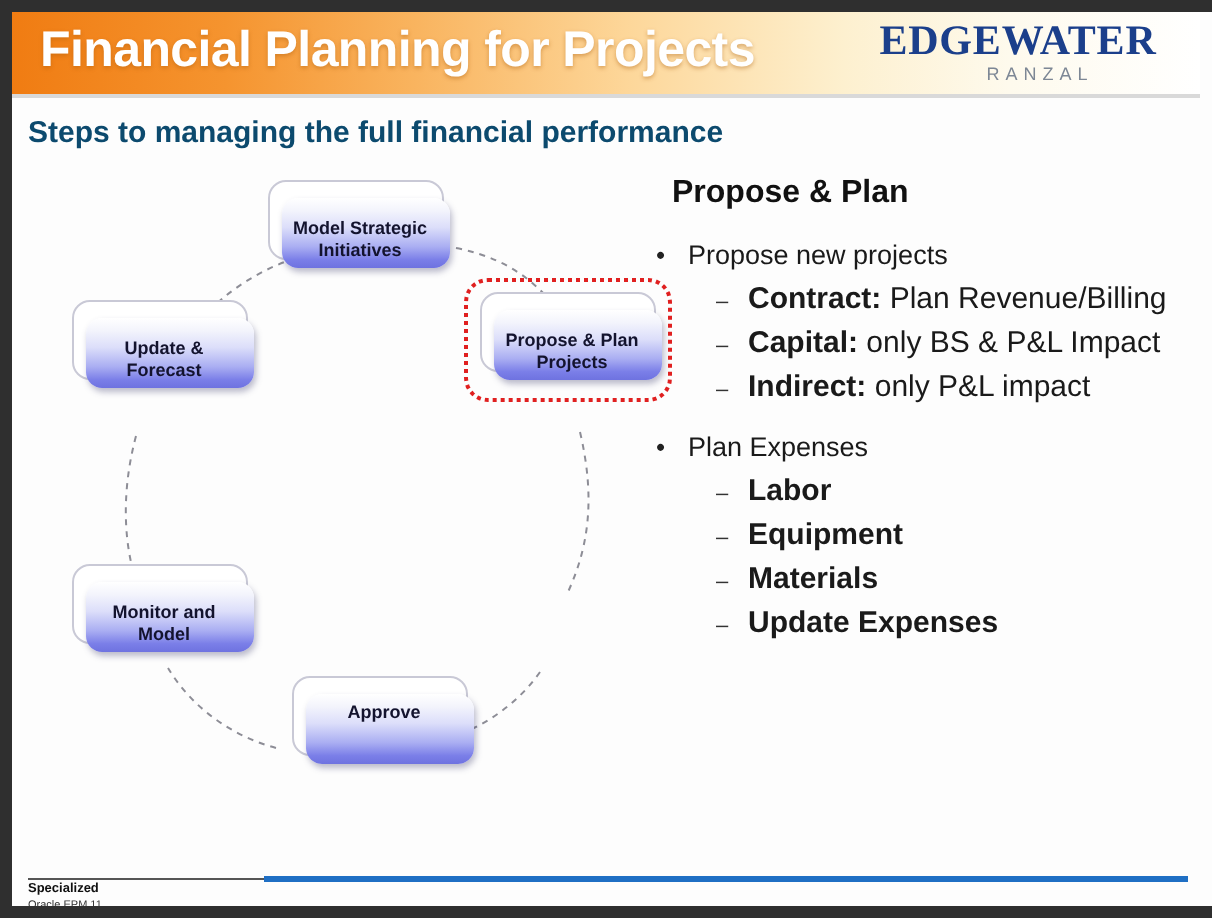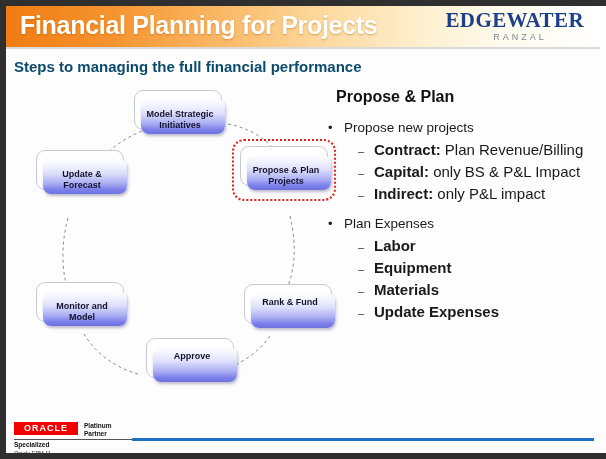--- a/index.html
+++ b/index.html
@@ -57,21 +57,20 @@
     text-align: center;
     width: 150px;
   }
   .logo-main {
     font-family: "Liberation Serif", serif;
     font-size: 21px;
     font-weight: bold;
     color: #1b3f8b;
     letter-spacing: 0.4px;
     line-height: 1;
-    text-align: right;
   }
   .logo-sub {
     font-family: "Liberation Sans", sans-serif;
     font-size: 9px;
     color: #7d8795;
     letter-spacing: 3px;
     margin-top: 2px;
     margin-left: 22px;
     line-height: 1;
   }
@@ -287,27 +286,20 @@
         <div class="shell"></div>
         <div class="chip"></div>
         <div class="label">
           <div>Propose &amp; Plan</div>
           <div>Projects</div>
         </div>
       </div>
 
       <div class="highlight-ring"></div>
 
-      <div class="node one-line" style="left:228px; top:196px;">
-        <div class="shell"></div>
-        <div class="chip"></div>
-        <div class="label">
-          <div>Rank &amp; Fund</div>
-        </div>
-      </div>
 
       <div class="node one-line" style="left:130px; top:250px;">
         <div class="shell"></div>
         <div class="chip"></div>
         <div class="label">
           <div>Approve</div>
         </div>
       </div>
 
       <div class="node two-line" style="left:20px; top:194px;">
@@ -369,27 +361,20 @@
         <span class="dash">–</span>
         <span class="txt"><b>Materials</b><span></span></span>
       </div>
       <div class="bullet-l2">
         <span class="dash">–</span>
         <span class="txt"><b>Update Expenses</b><span></span></span>
       </div>
     </div>
 
     <div class="footer">
-      <div class="oracle-badge">
-        <div class="oracle-mark">ORACLE</div>
-        <div class="partner-lines">
-          <div>Platinum</div>
-          <div>Partner</div>
-        </div>
-      </div>
       <div class="footer-rule-dark"></div>
       <div class="footer-rule-blue"></div>
       <div class="spec-lines">
         <div class="spec-a">Specialized</div>
         <div class="spec-b">Oracle EPM 11</div>
       </div>
     </div>
 
   </div>
 </div>

